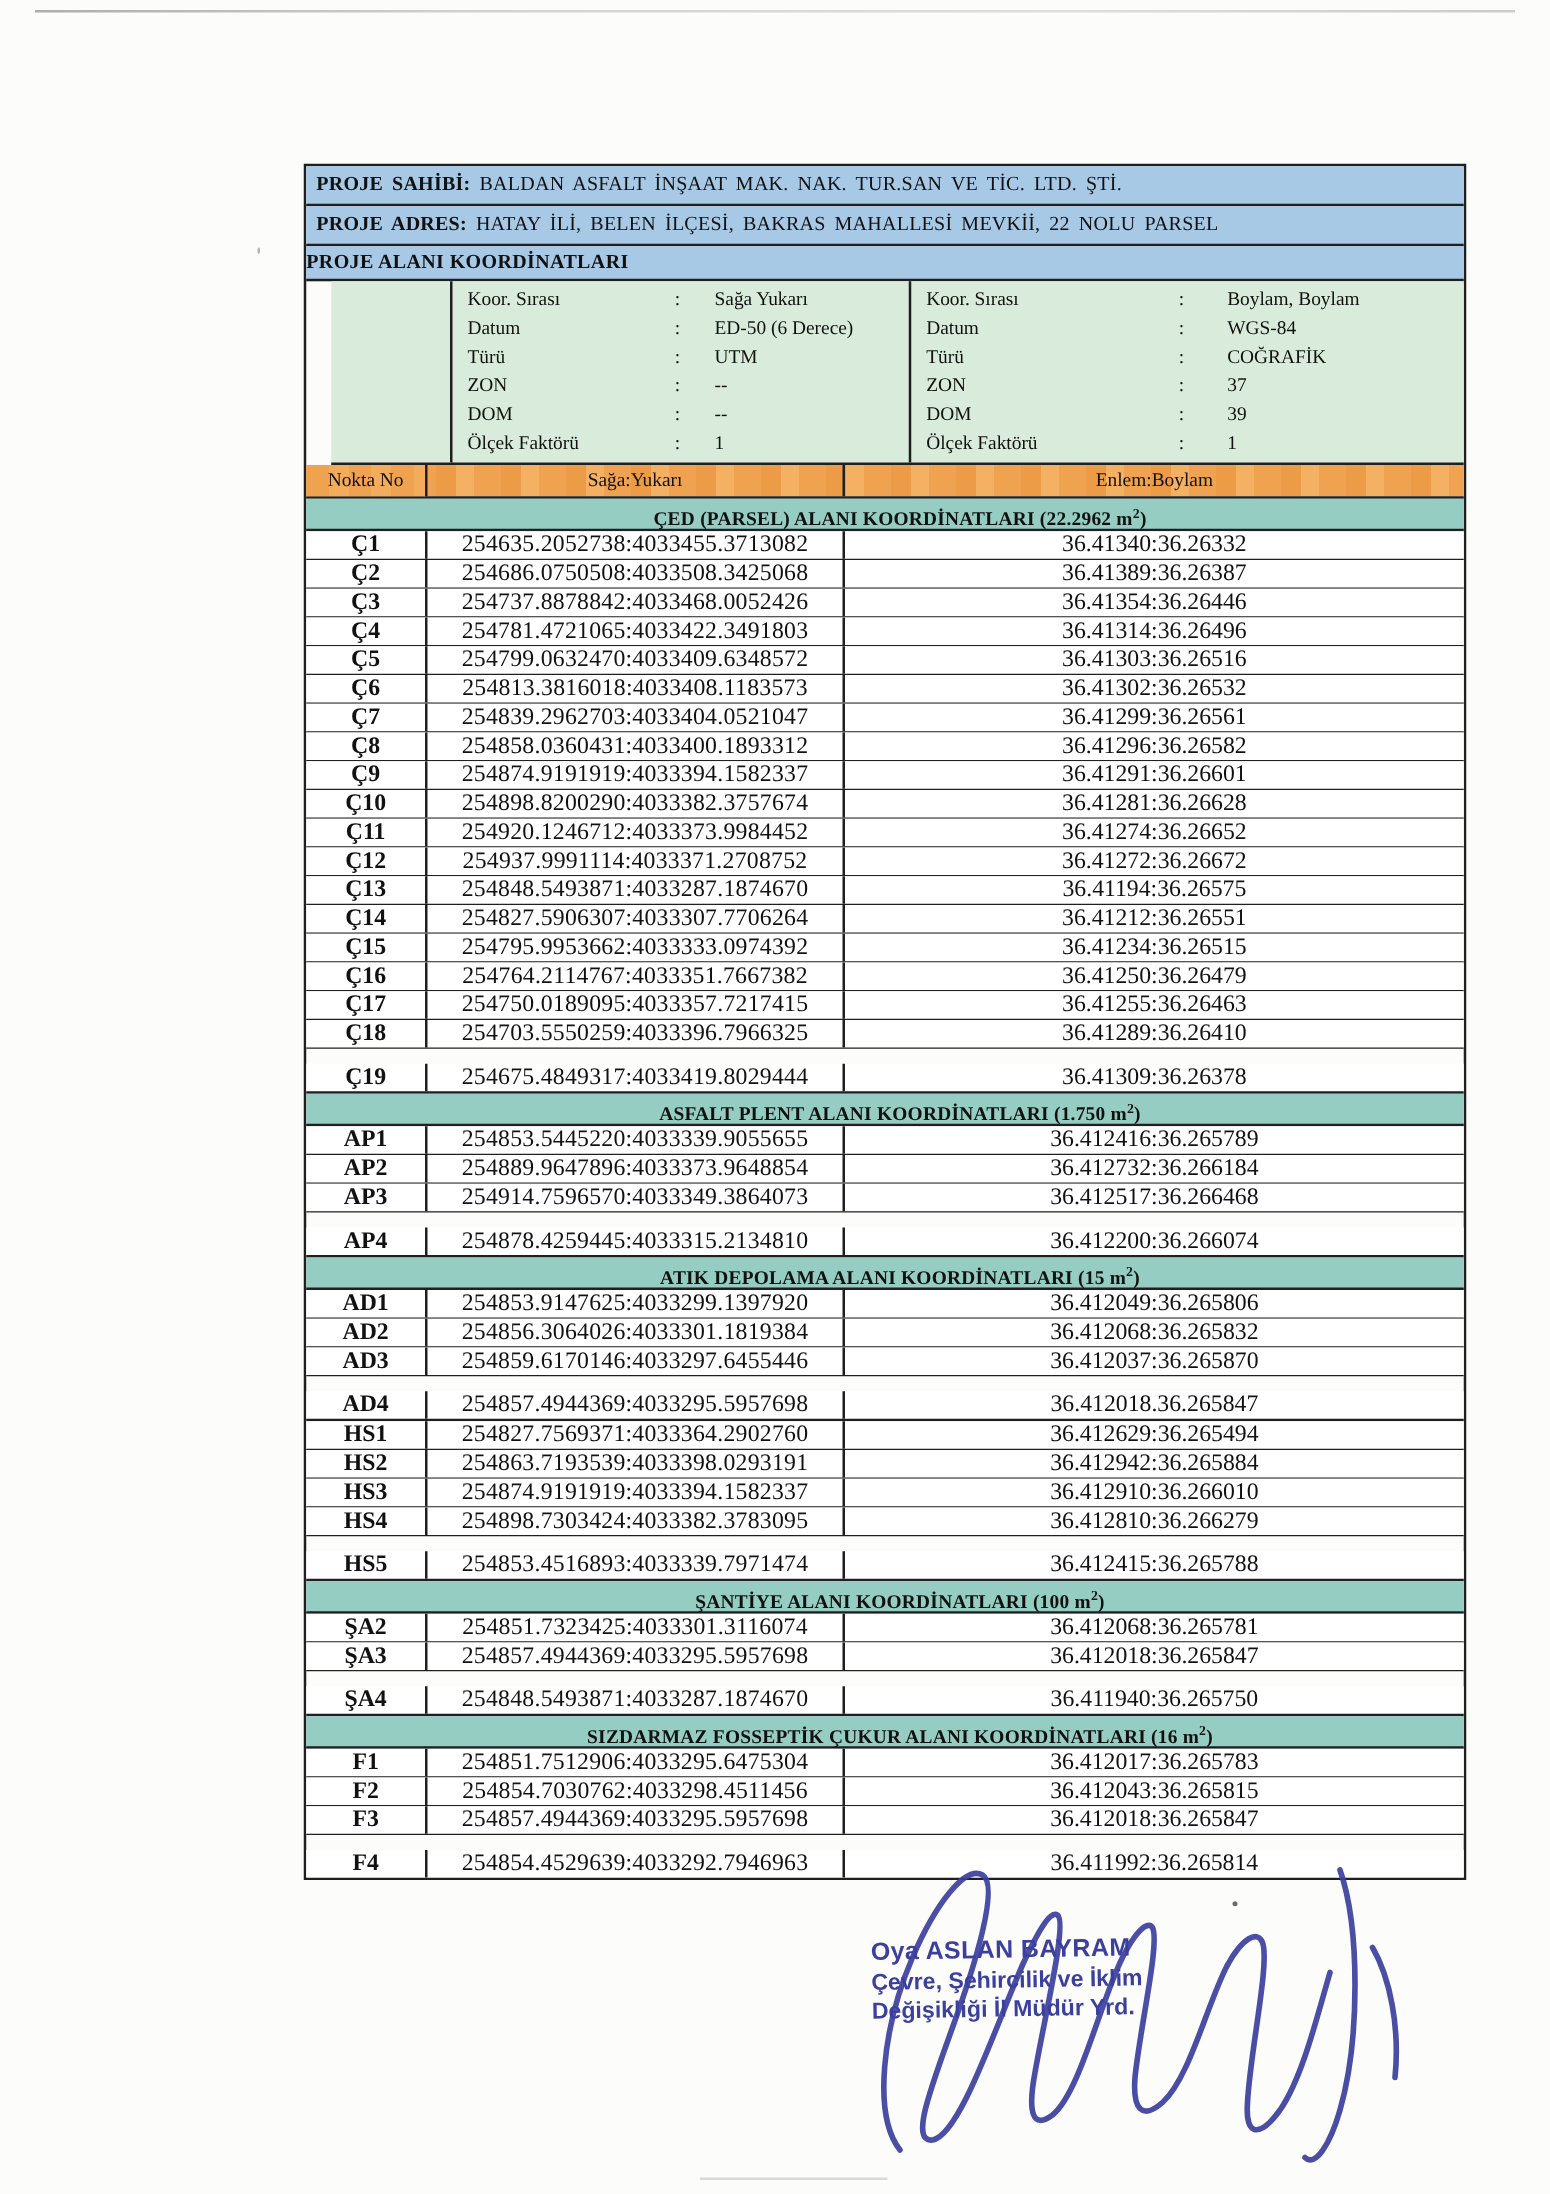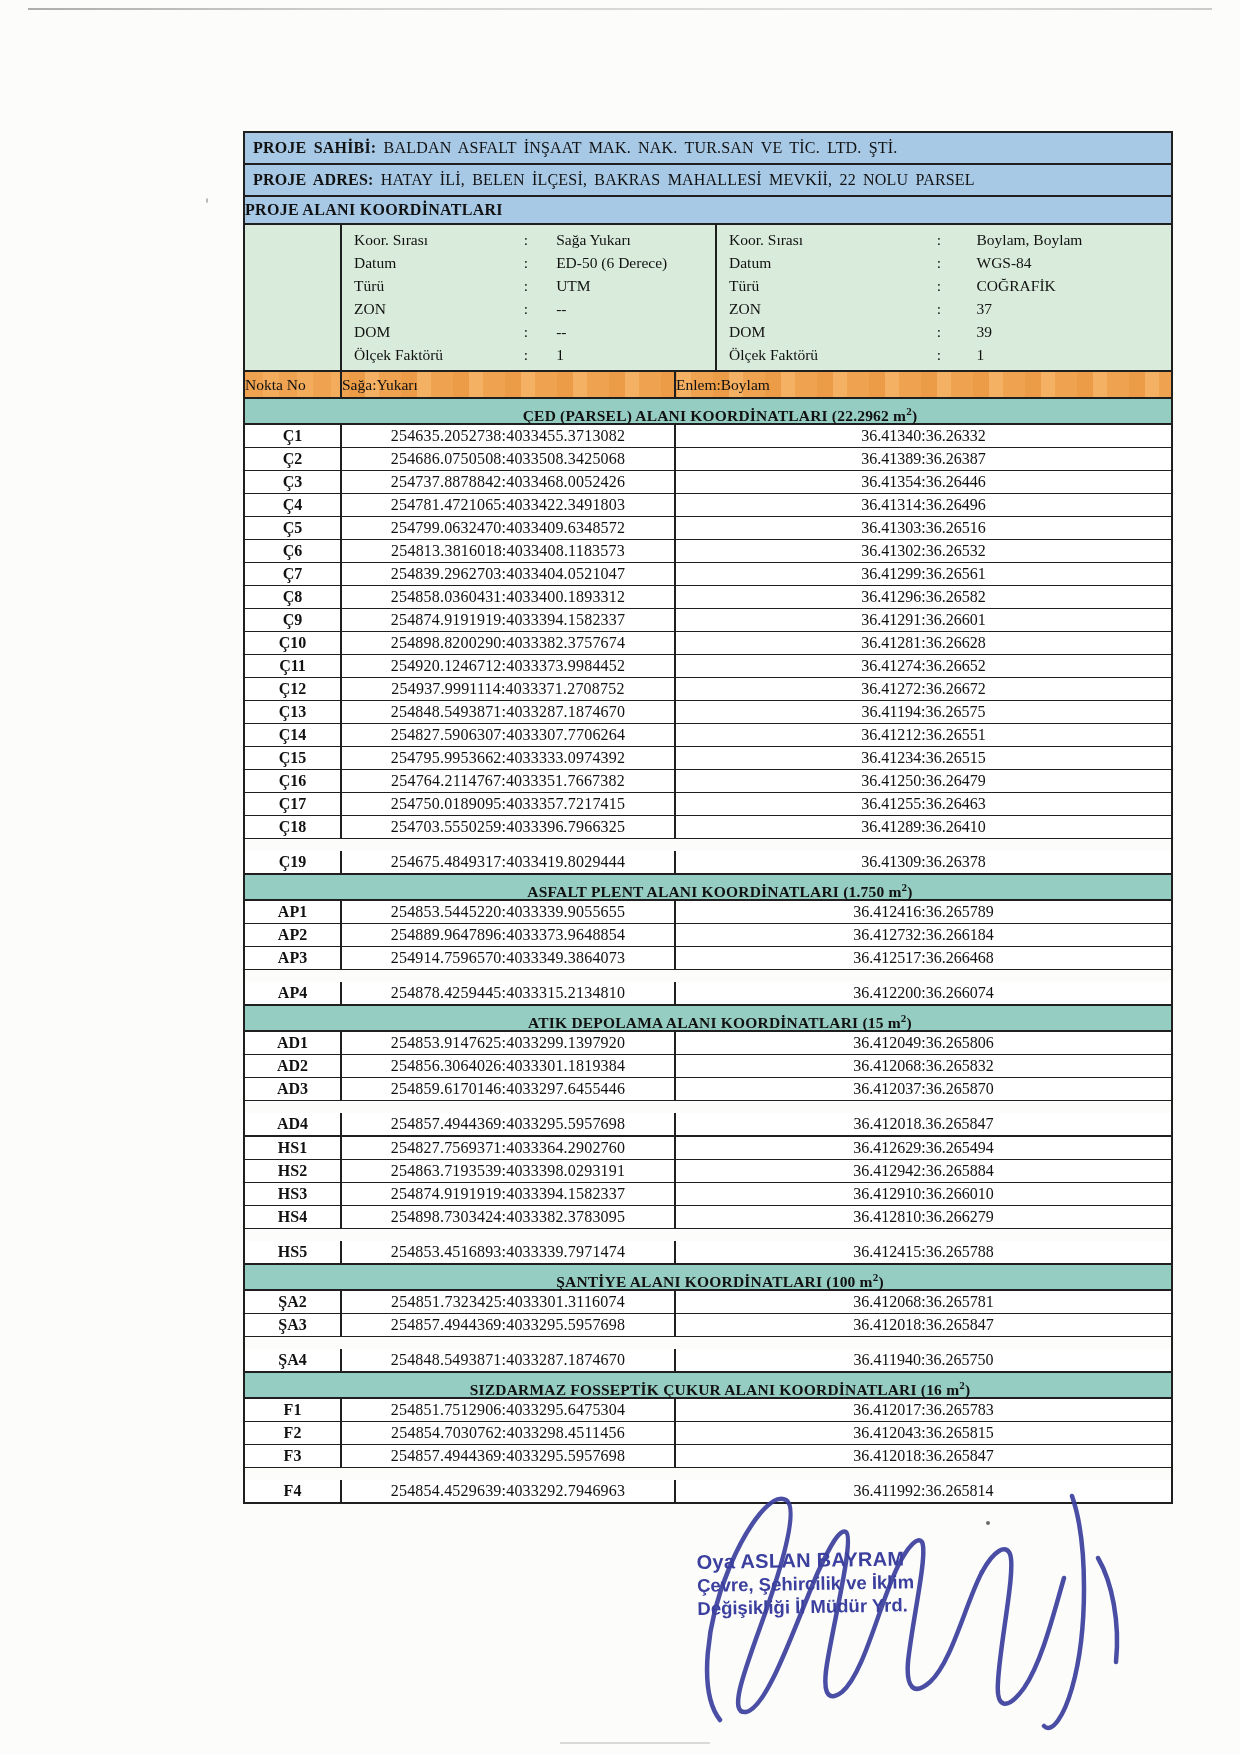--- a/index.html
+++ b/index.html
@@ -42,53 +42,54 @@
     height:26px;line-height:26px;
     letter-spacing:.3px;
   }
 
   
   .datum{
     display:grid;
     grid-template-columns:97px 40.5% 1fr;
     background:#d9ecdb;
     border-bottom:2px solid #1f1f1f;
+    margin-left:20px;
   }
   .datum .blankcol{border-right:2px solid #1f1f1f;}
   .datum .half{padding:3px 0 4px 0;}
   .datum .half.left{border-right:2px solid #1f1f1f;}
   .datum-row{display:grid;grid-template-columns:47% 9% 1fr;padding:0 0 0 12px;height:23px;line-height:23px;font-size:15.5px;}
   .datum-row .c{text-align:left;}
 
   
   .points-head{
     display:grid;grid-template-columns:97px 334px 1fr;
     height:25px;line-height:25px;
     border-bottom:2px solid #1f1f1f;
     background:repeating-linear-gradient(90deg,#ec9c46 0 16px,#f5b163 16px 30px,#efa350 30px 52px);
     font-size:15.5px;
   }
-  .points-head .ph{}
+  .points-head .ph{text-align:center;}
   .points-head .ph1{border-right:2px solid #1f1f1f;background:repeating-linear-gradient(90deg,#efa350 0 18px,#f3ab5c 18px 34px);}
   .points-head .ph2{border-right:2px solid #1f1f1f;}
 
   
   .sec-title{
     background:#96cdc2;
     border-bottom:2px solid #1f1f1f;
     text-align:center;font-weight:bold;
     height:24px;line-height:24px;
     font-size:15.5px;letter-spacing:.2px;padding-left:24px;
   }
   .pt-row{
     display:grid;grid-template-columns:97px 334px 1fr;
     height:22px;line-height:21px;
     border-bottom:1.5px solid #1f1f1f;
     background:#fff;
-    font-size:16px;
+    font-size:19px;
   }
   .pt-row:last-child{border-bottom:2px solid #1f1f1f;margin-top:12px;}
   .sec:last-of-type .pt-row:last-child{border-bottom:none;}
   .pt-row .cell{text-align:center;}
   .pt-row .cid{font-weight:bold;border-right:2px solid #1f1f1f;}
   .pt-row .cutm{border-right:2px solid #1f1f1f;letter-spacing:.2px;}
   sup{font-size:11px;}
 
   
   .stamp{

